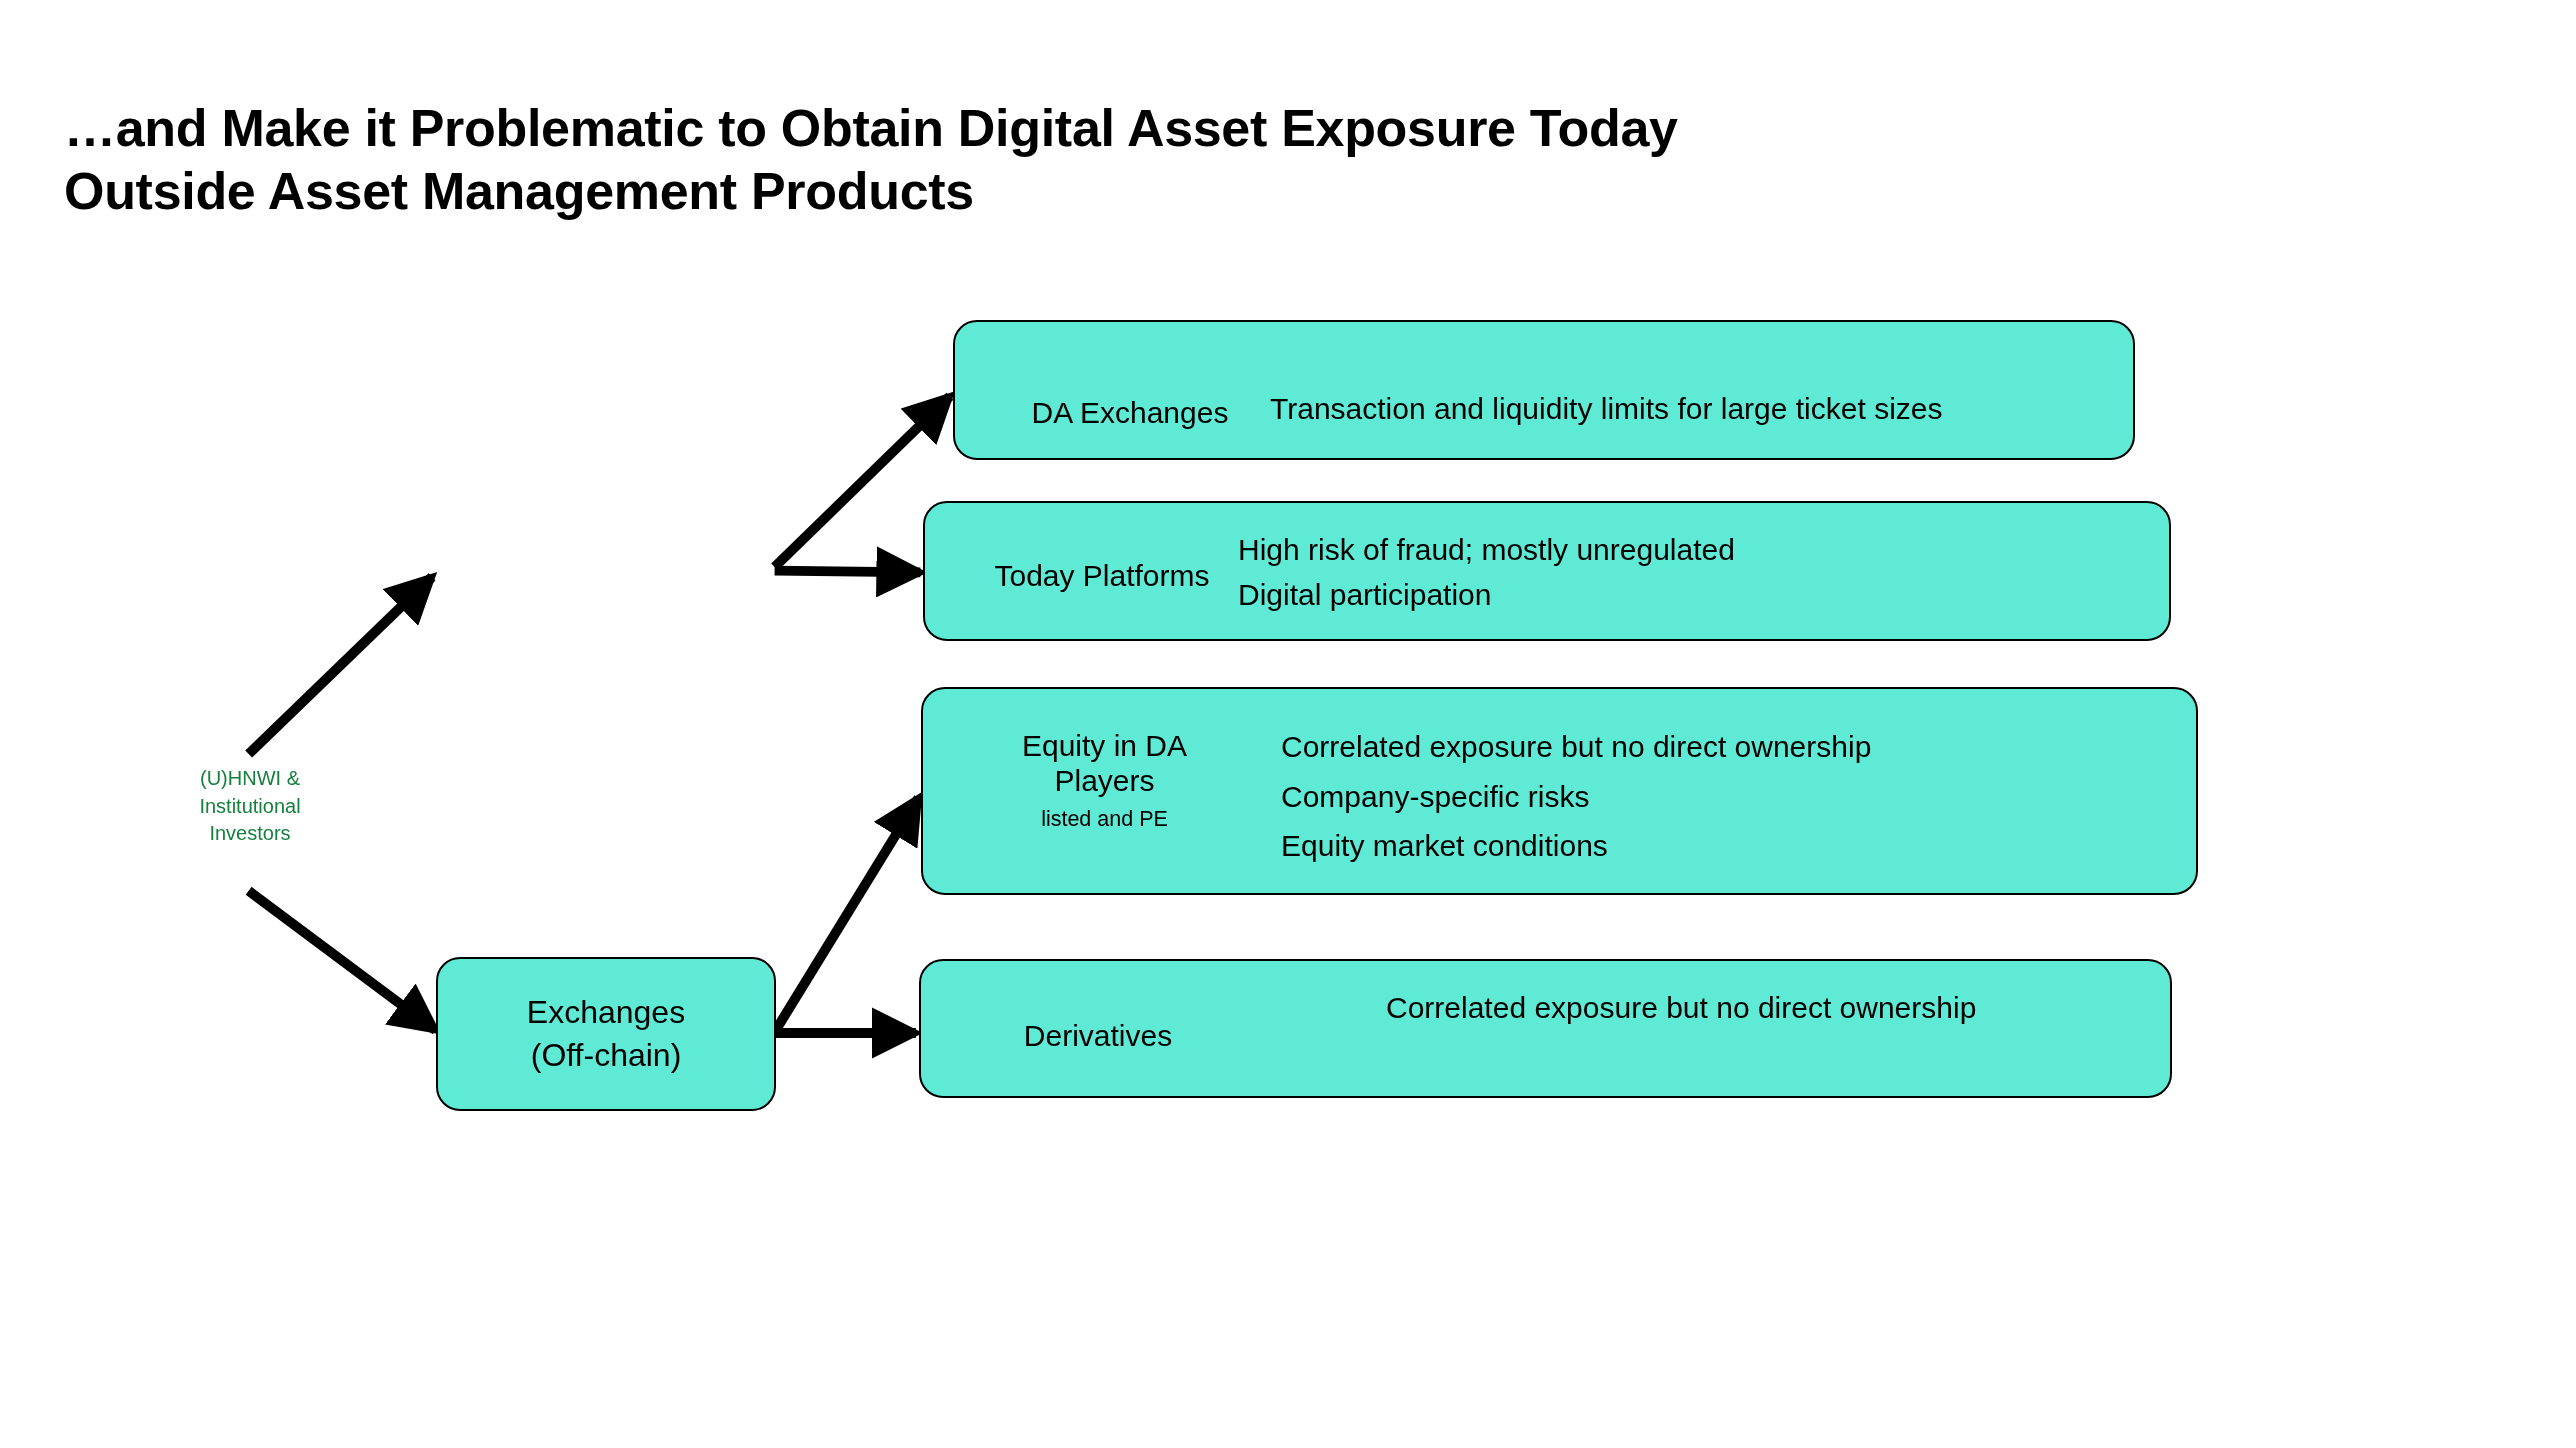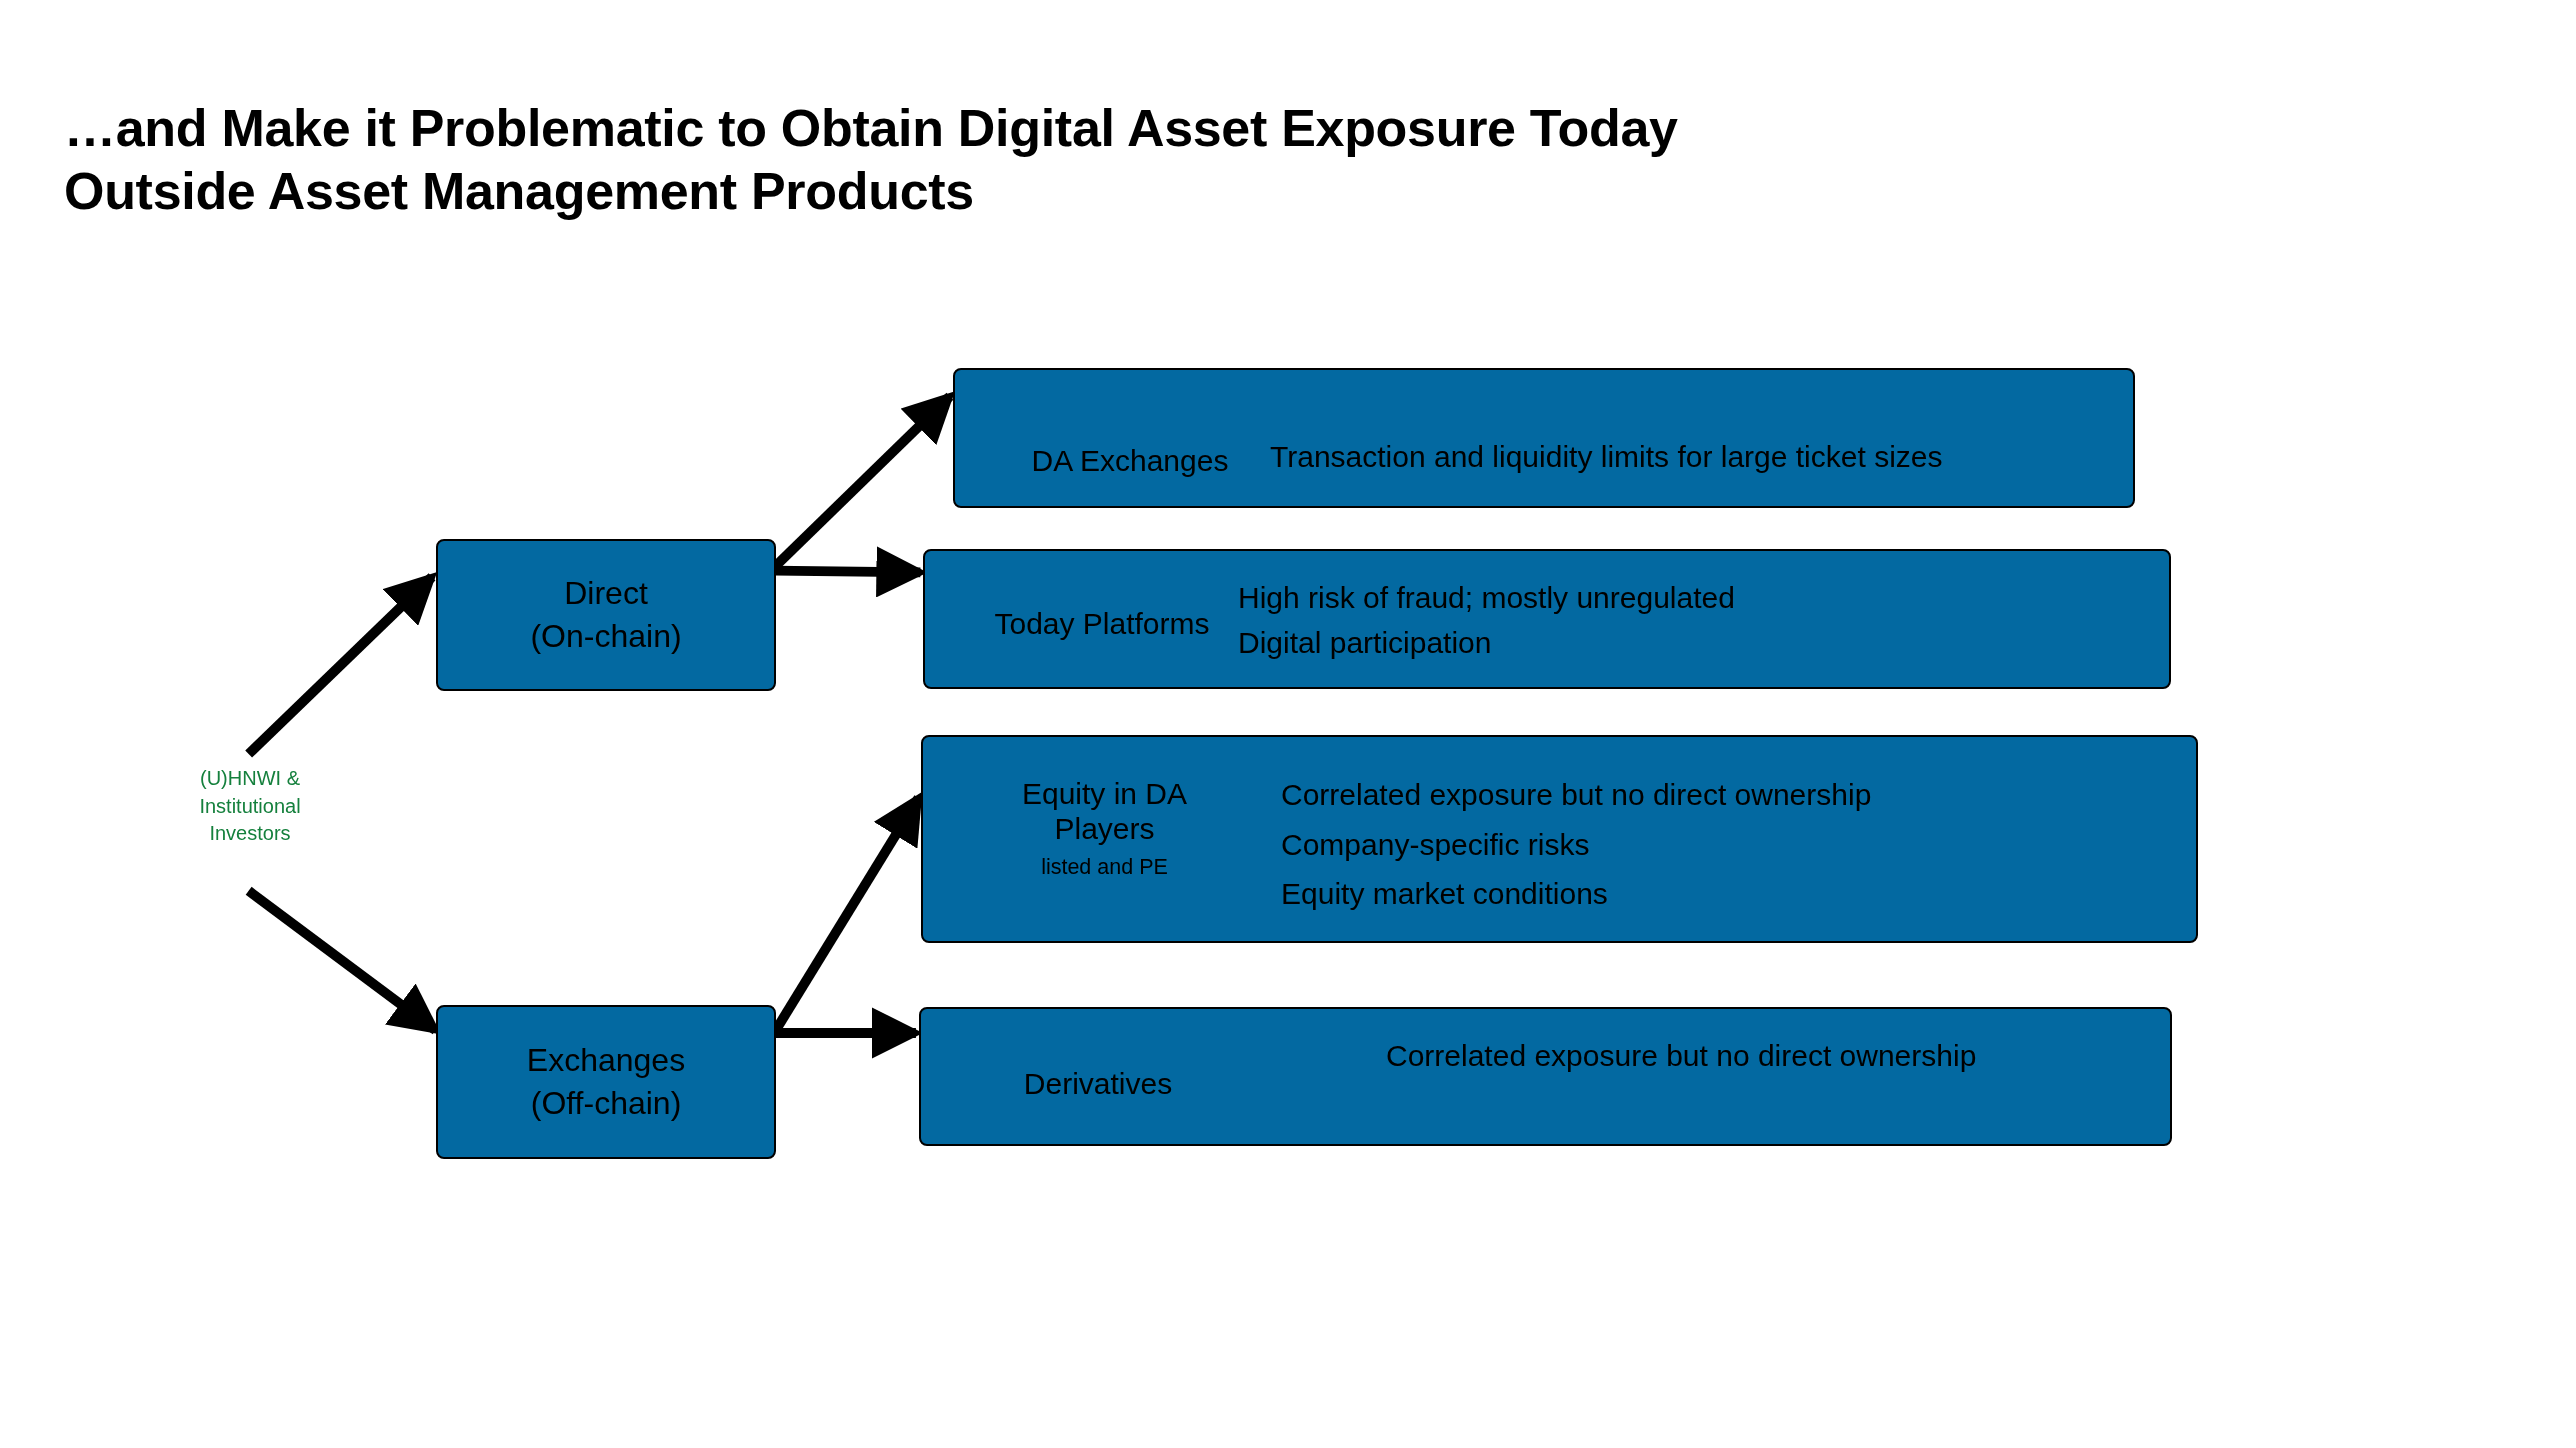--- a/index.html
+++ b/index.html
@@ -43,24 +43,23 @@
     top: 0;
     width: 2576px;
     height: 1448px;
     pointer-events: none;
   }
 
   
   .node {
     position: absolute;
     box-sizing: border-box;
-    background: #0369a1;
+    background: #5eead4;
     border: 2.7px solid #000000;
-    border-radius: 8px;
-    margin-top: 48px;
+    border-radius: 24px;
   }
 
   
   #root-node {
     position: absolute;
     text-align: center;
     font-size: 20px;
     line-height: 1.38;
     color: #15803d;
     white-space: pre-line;
@@ -136,24 +135,20 @@
 
     <line x1="866" y1="1154" x2="1027" y2="892" stroke="#000000" stroke-width="11" marker-end="url(#arrowhead)"></line>
 
     <line x1="866" y1="1155" x2="1024" y2="1155" stroke="#000000" stroke-width="11" marker-end="url(#arrowhead)"></line>
   </svg>
 
   <div id="root-node" style="left:89px; top:765px; width:322px;">(U)HNWI  &amp;
 Institutional
 Investors</div>
 
-  <div class="node" style="left:436px; top:491px; width:340px; height:152px;">
-    <div class="branch-label">Direct
-(On-chain)</div>
-  </div>
 
   <div class="node" style="left:436px; top:957px; width:340px; height:154px;">
     <div class="branch-label">Exchanges
 (Off-chain)</div>
   </div>
 
   <div class="node" style="left:953px; top:320px; width:1182px; height:140px;">
     <div class="leaf-inner">
       <div class="leaf-name" style="left:41px; top:73px; width:268px;">DA Exchanges</div>
       <div class="leaf-bullets" style="left:315px; top:72px; width:850px;">

